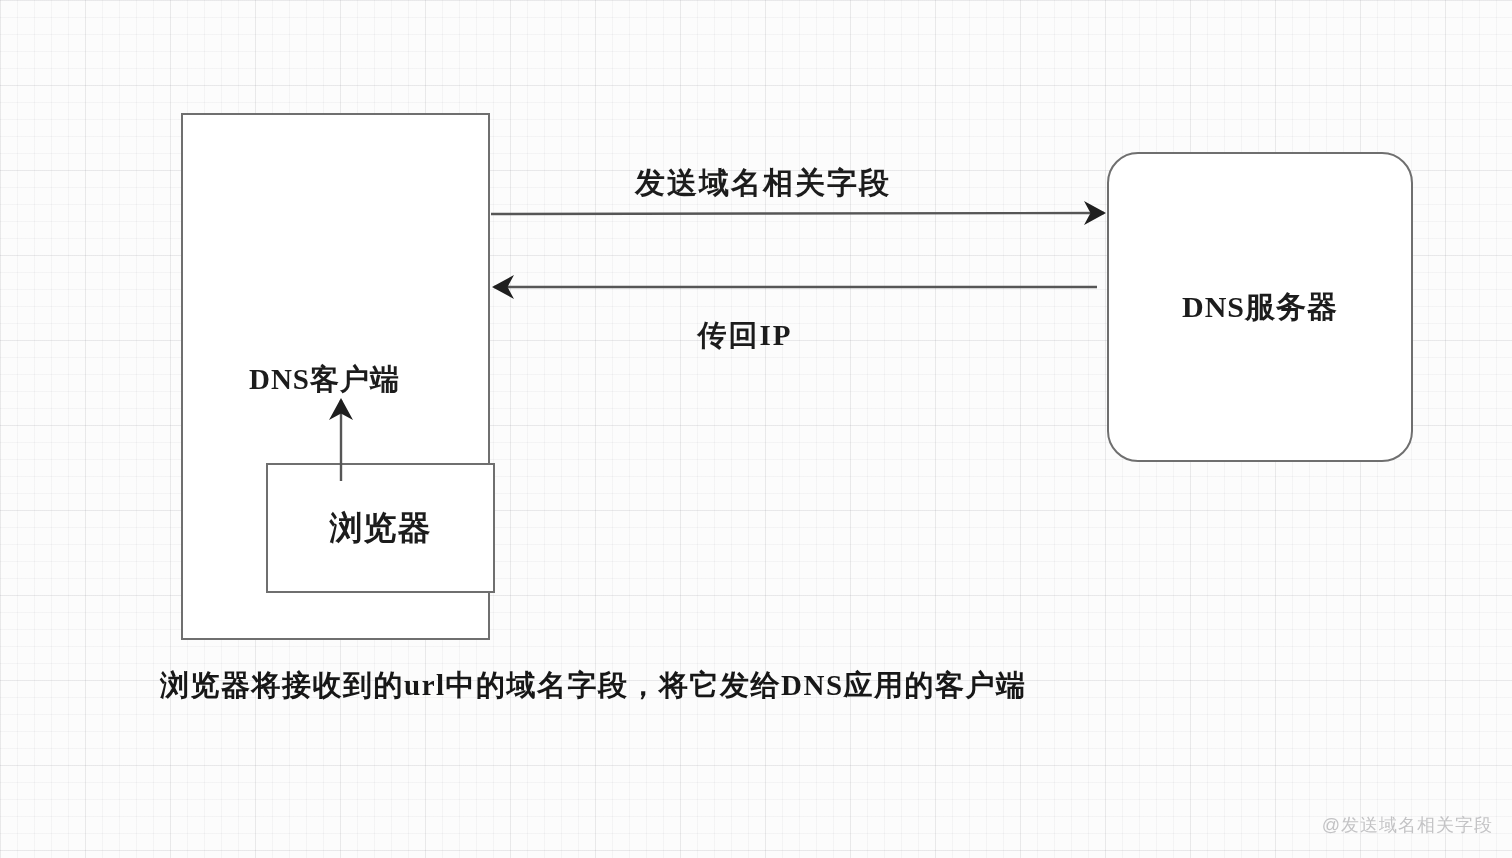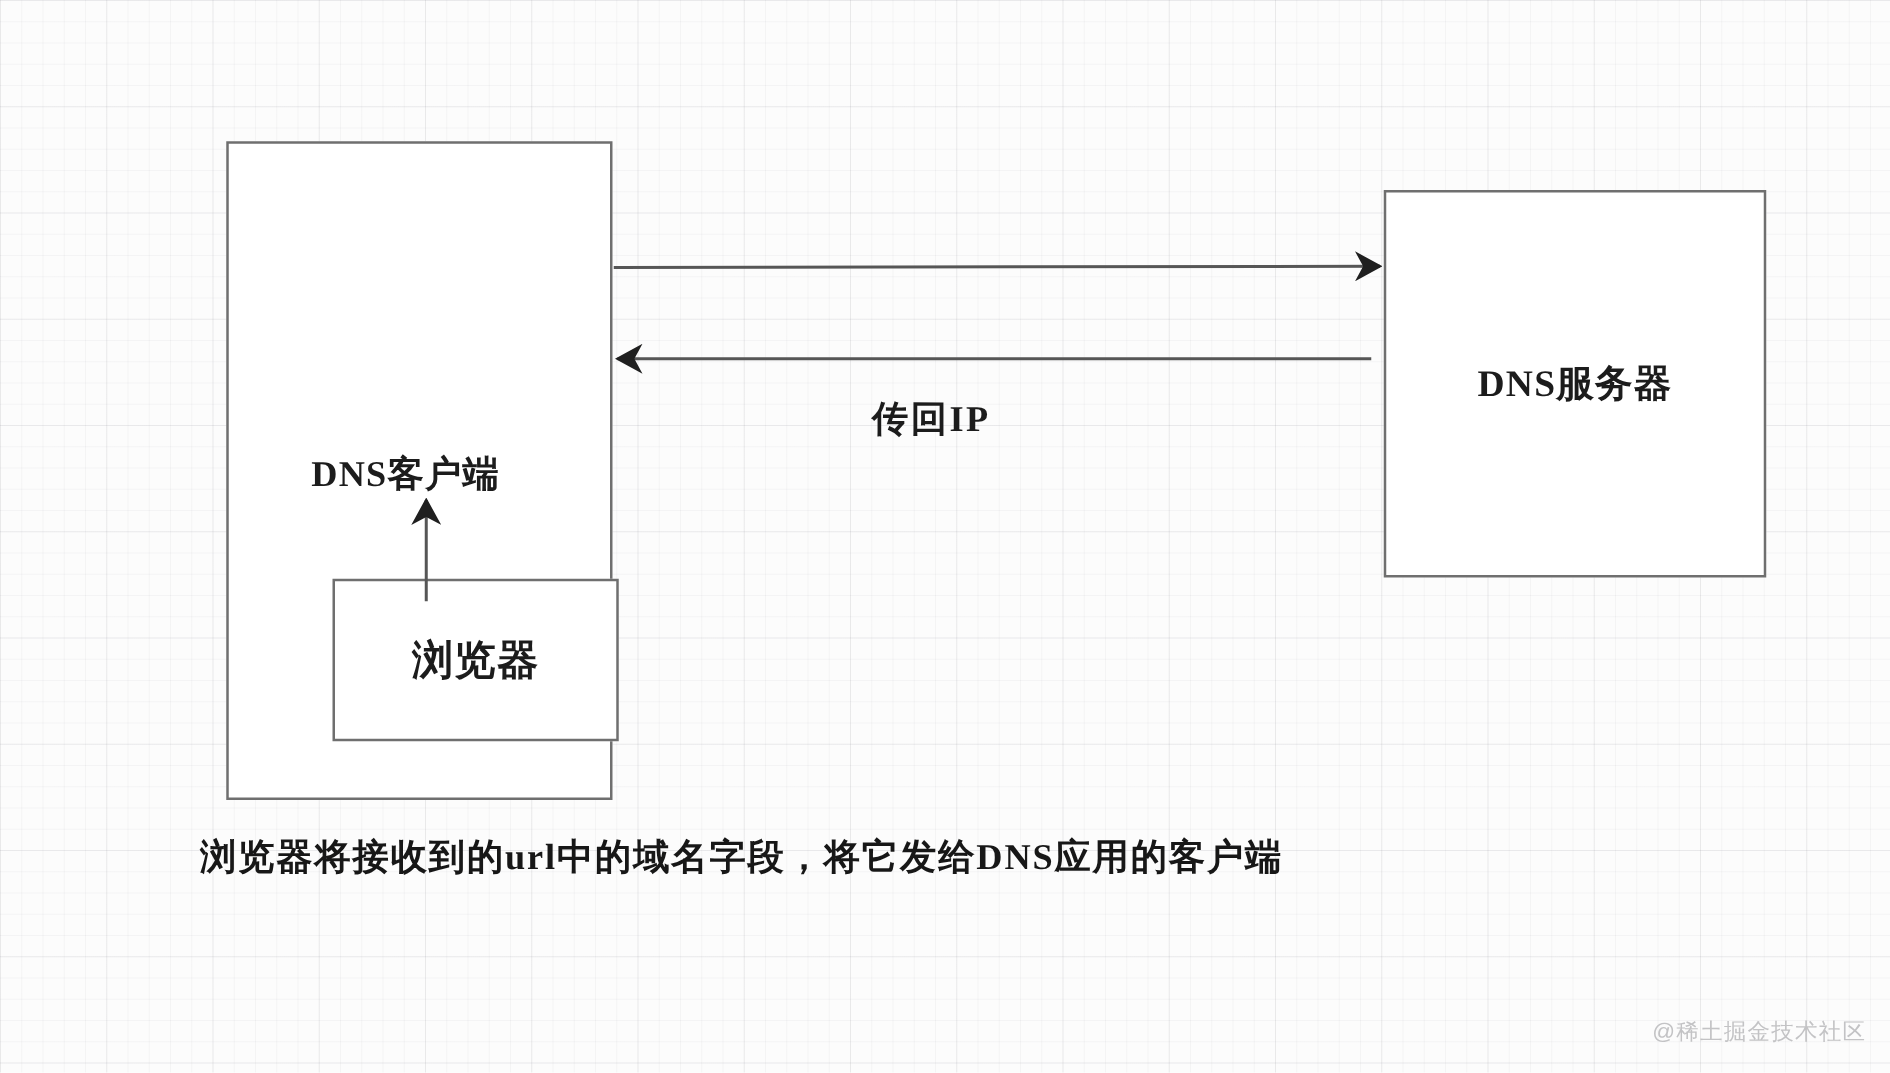--- a/index.html
+++ b/index.html
@@ -22,21 +22,21 @@
   }
   .node {
     position: absolute;
     background: #ffffff;
     border: 2px solid #6f6f6f;
     box-sizing: border-box;
   }
   .node-client { left: 181px; top: 113px; width: 309px; height: 527px; }
   .node-server {
     left: 1107px; top: 152px; width: 306px; height: 310px;
-    display: flex; align-items: center; justify-content: center;
+    display: flex; align-items: center; justify-content: center; border-radius: 31px;
   }
   .node-browser {
     left: 47px; top: 348px; width: 229px; height: 130px; 
     display: flex; align-items: center; justify-content: center; margin-left: 36px;
   }
   .node-label {
     color: #1c1c1c;
     font-weight: 600;
     letter-spacing: 1px;
     white-space: nowrap;
@@ -110,19 +110,20 @@
       </marker>
     </defs>
 
     <line x1="491" y1="214" x2="1104" y2="213" stroke="#565656" stroke-width="2.4" marker-end="url(#arrowhead)"></line>
 
     <line x1="1097" y1="287" x2="494" y2="287" stroke="#565656" stroke-width="2.4" marker-end="url(#arrowhead)"></line>
 
     <line x1="341" y1="481" x2="341" y2="400" stroke="#565656" stroke-width="2.4" marker-end="url(#arrowhead)"></line>
   </svg>
 
+  <div class="edge-label edge-label-request">发送域名相关字段</div>
   <div class="edge-label edge-label-response">传回IP</div>
 
   <div class="caption">浏览器将接收到的url中的域名字段，将它发给DNS应用的客户端</div>
 
-  <div class="watermark">@稀土掘金技术社区</div>
+  <div class="watermark">@发送域名相关字段</div>
 
 </div>
 
 </body></html>

